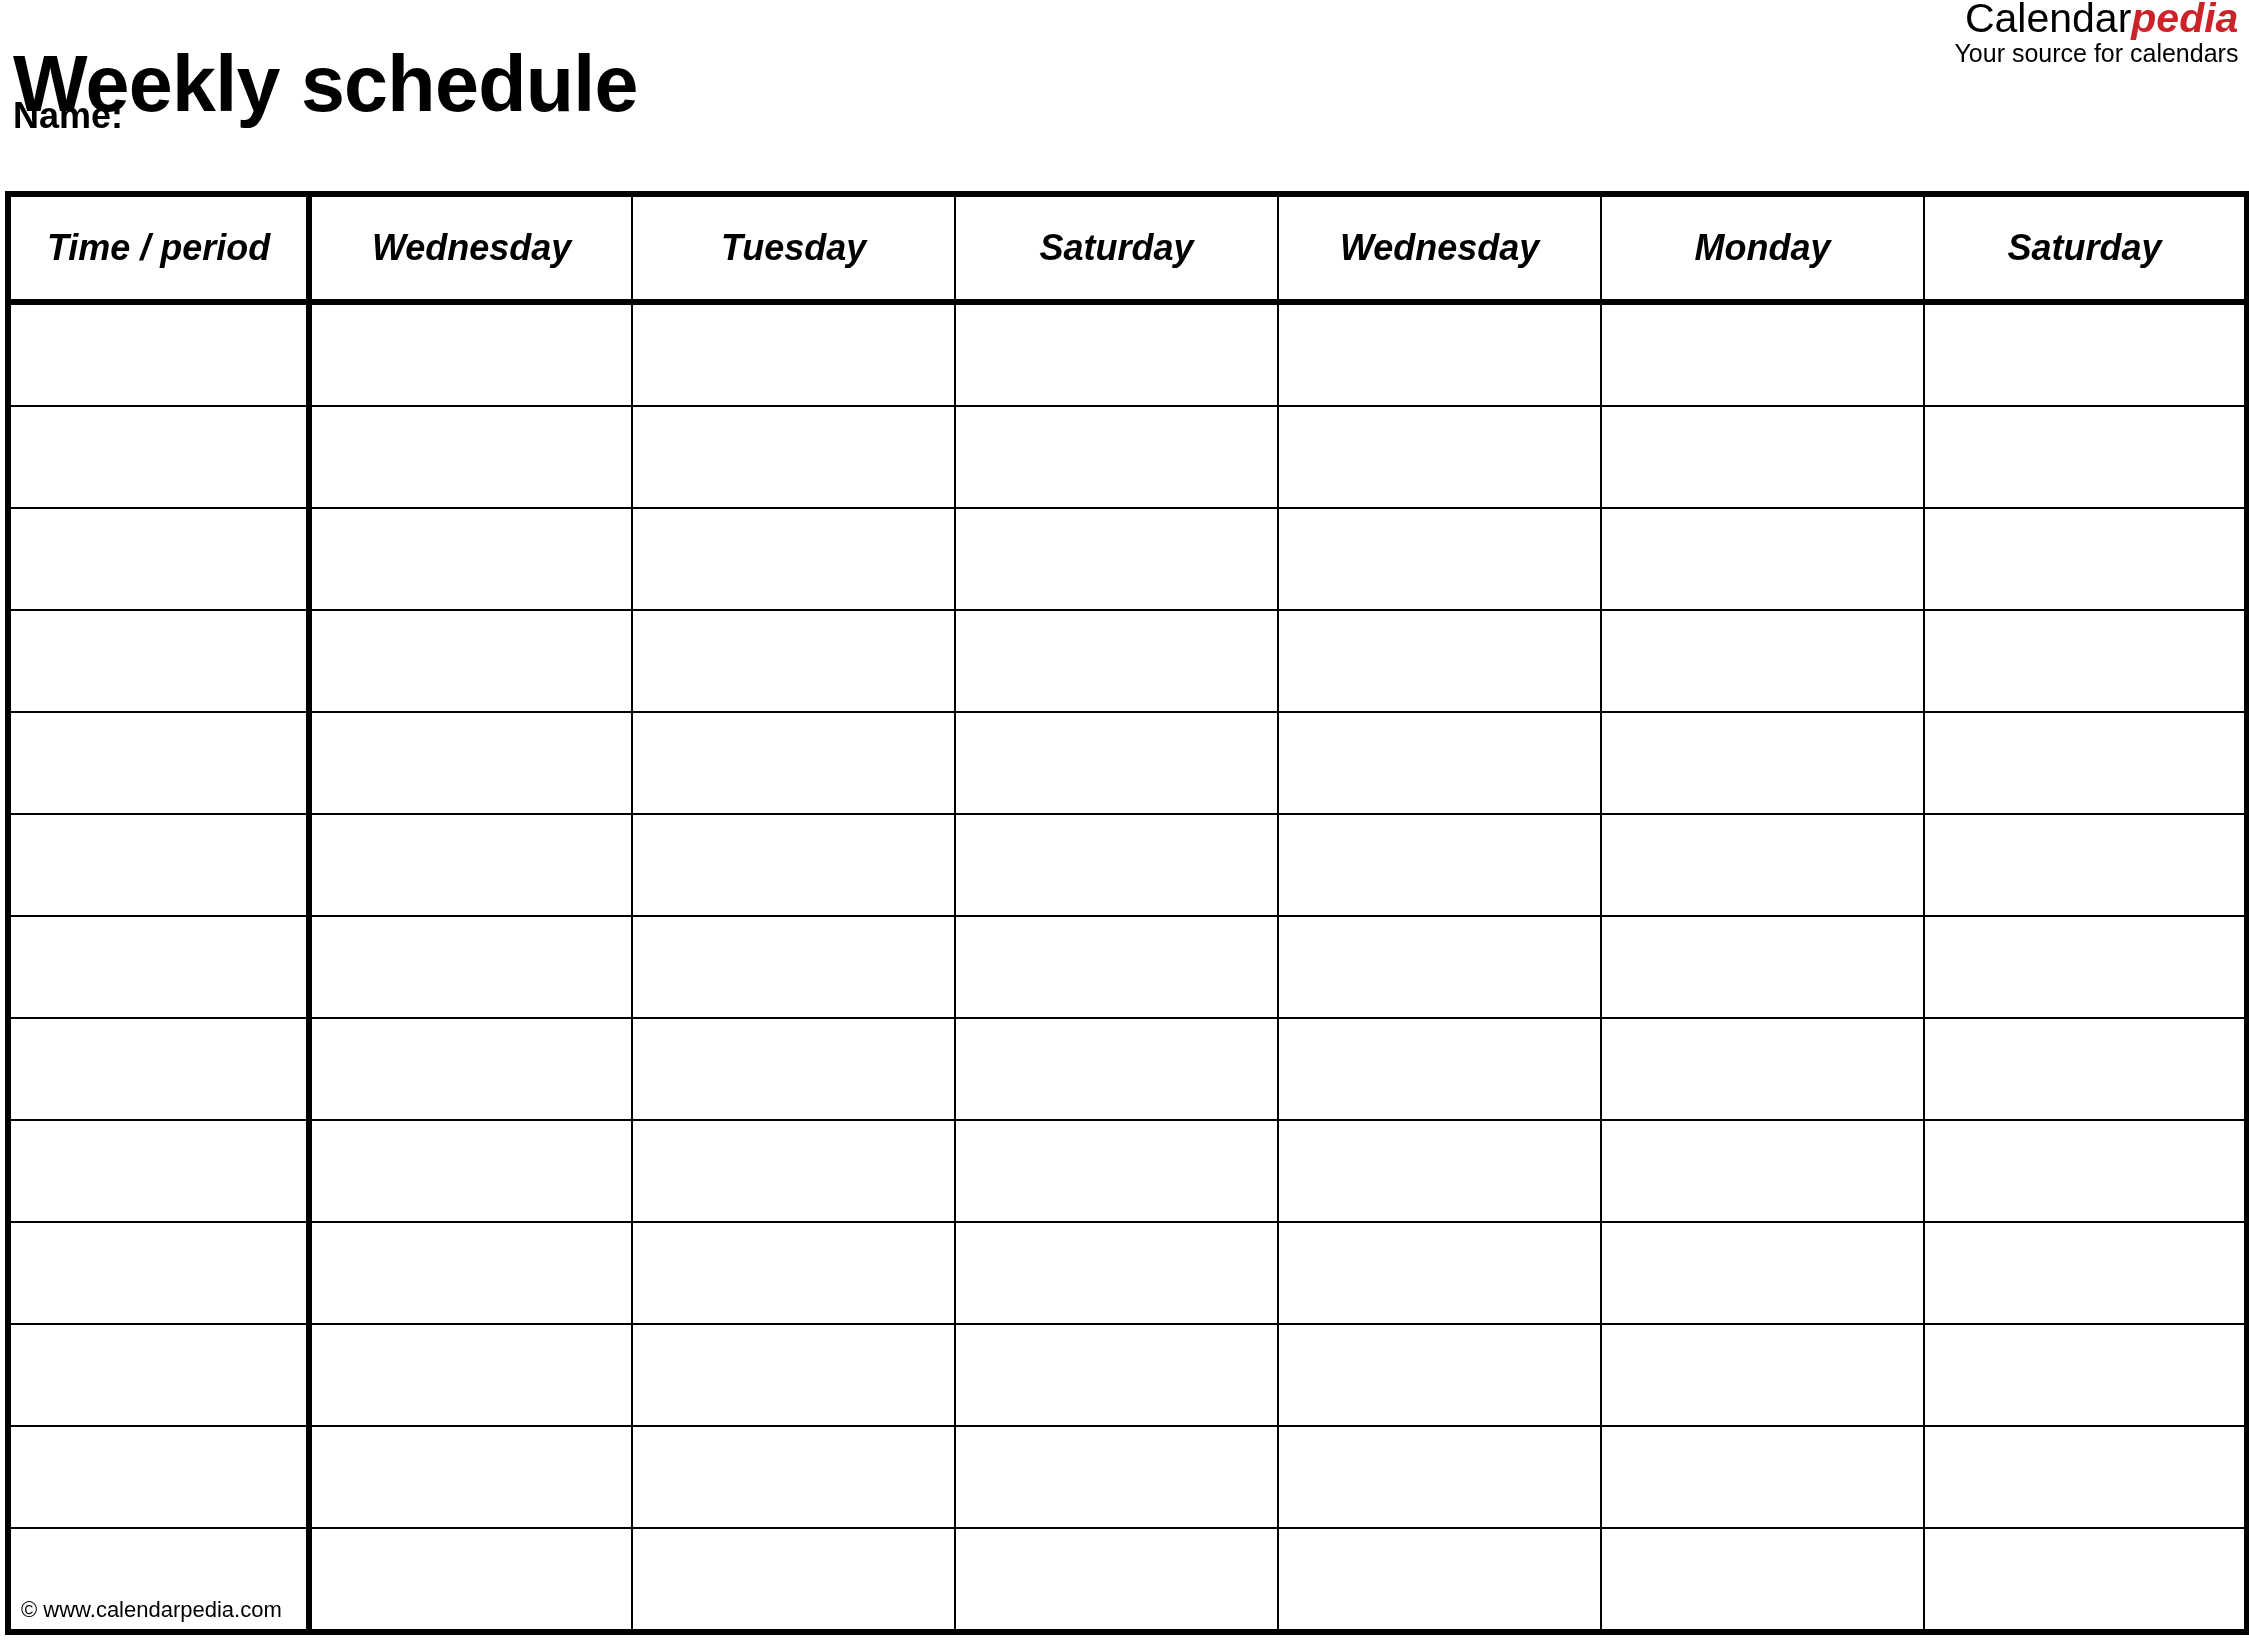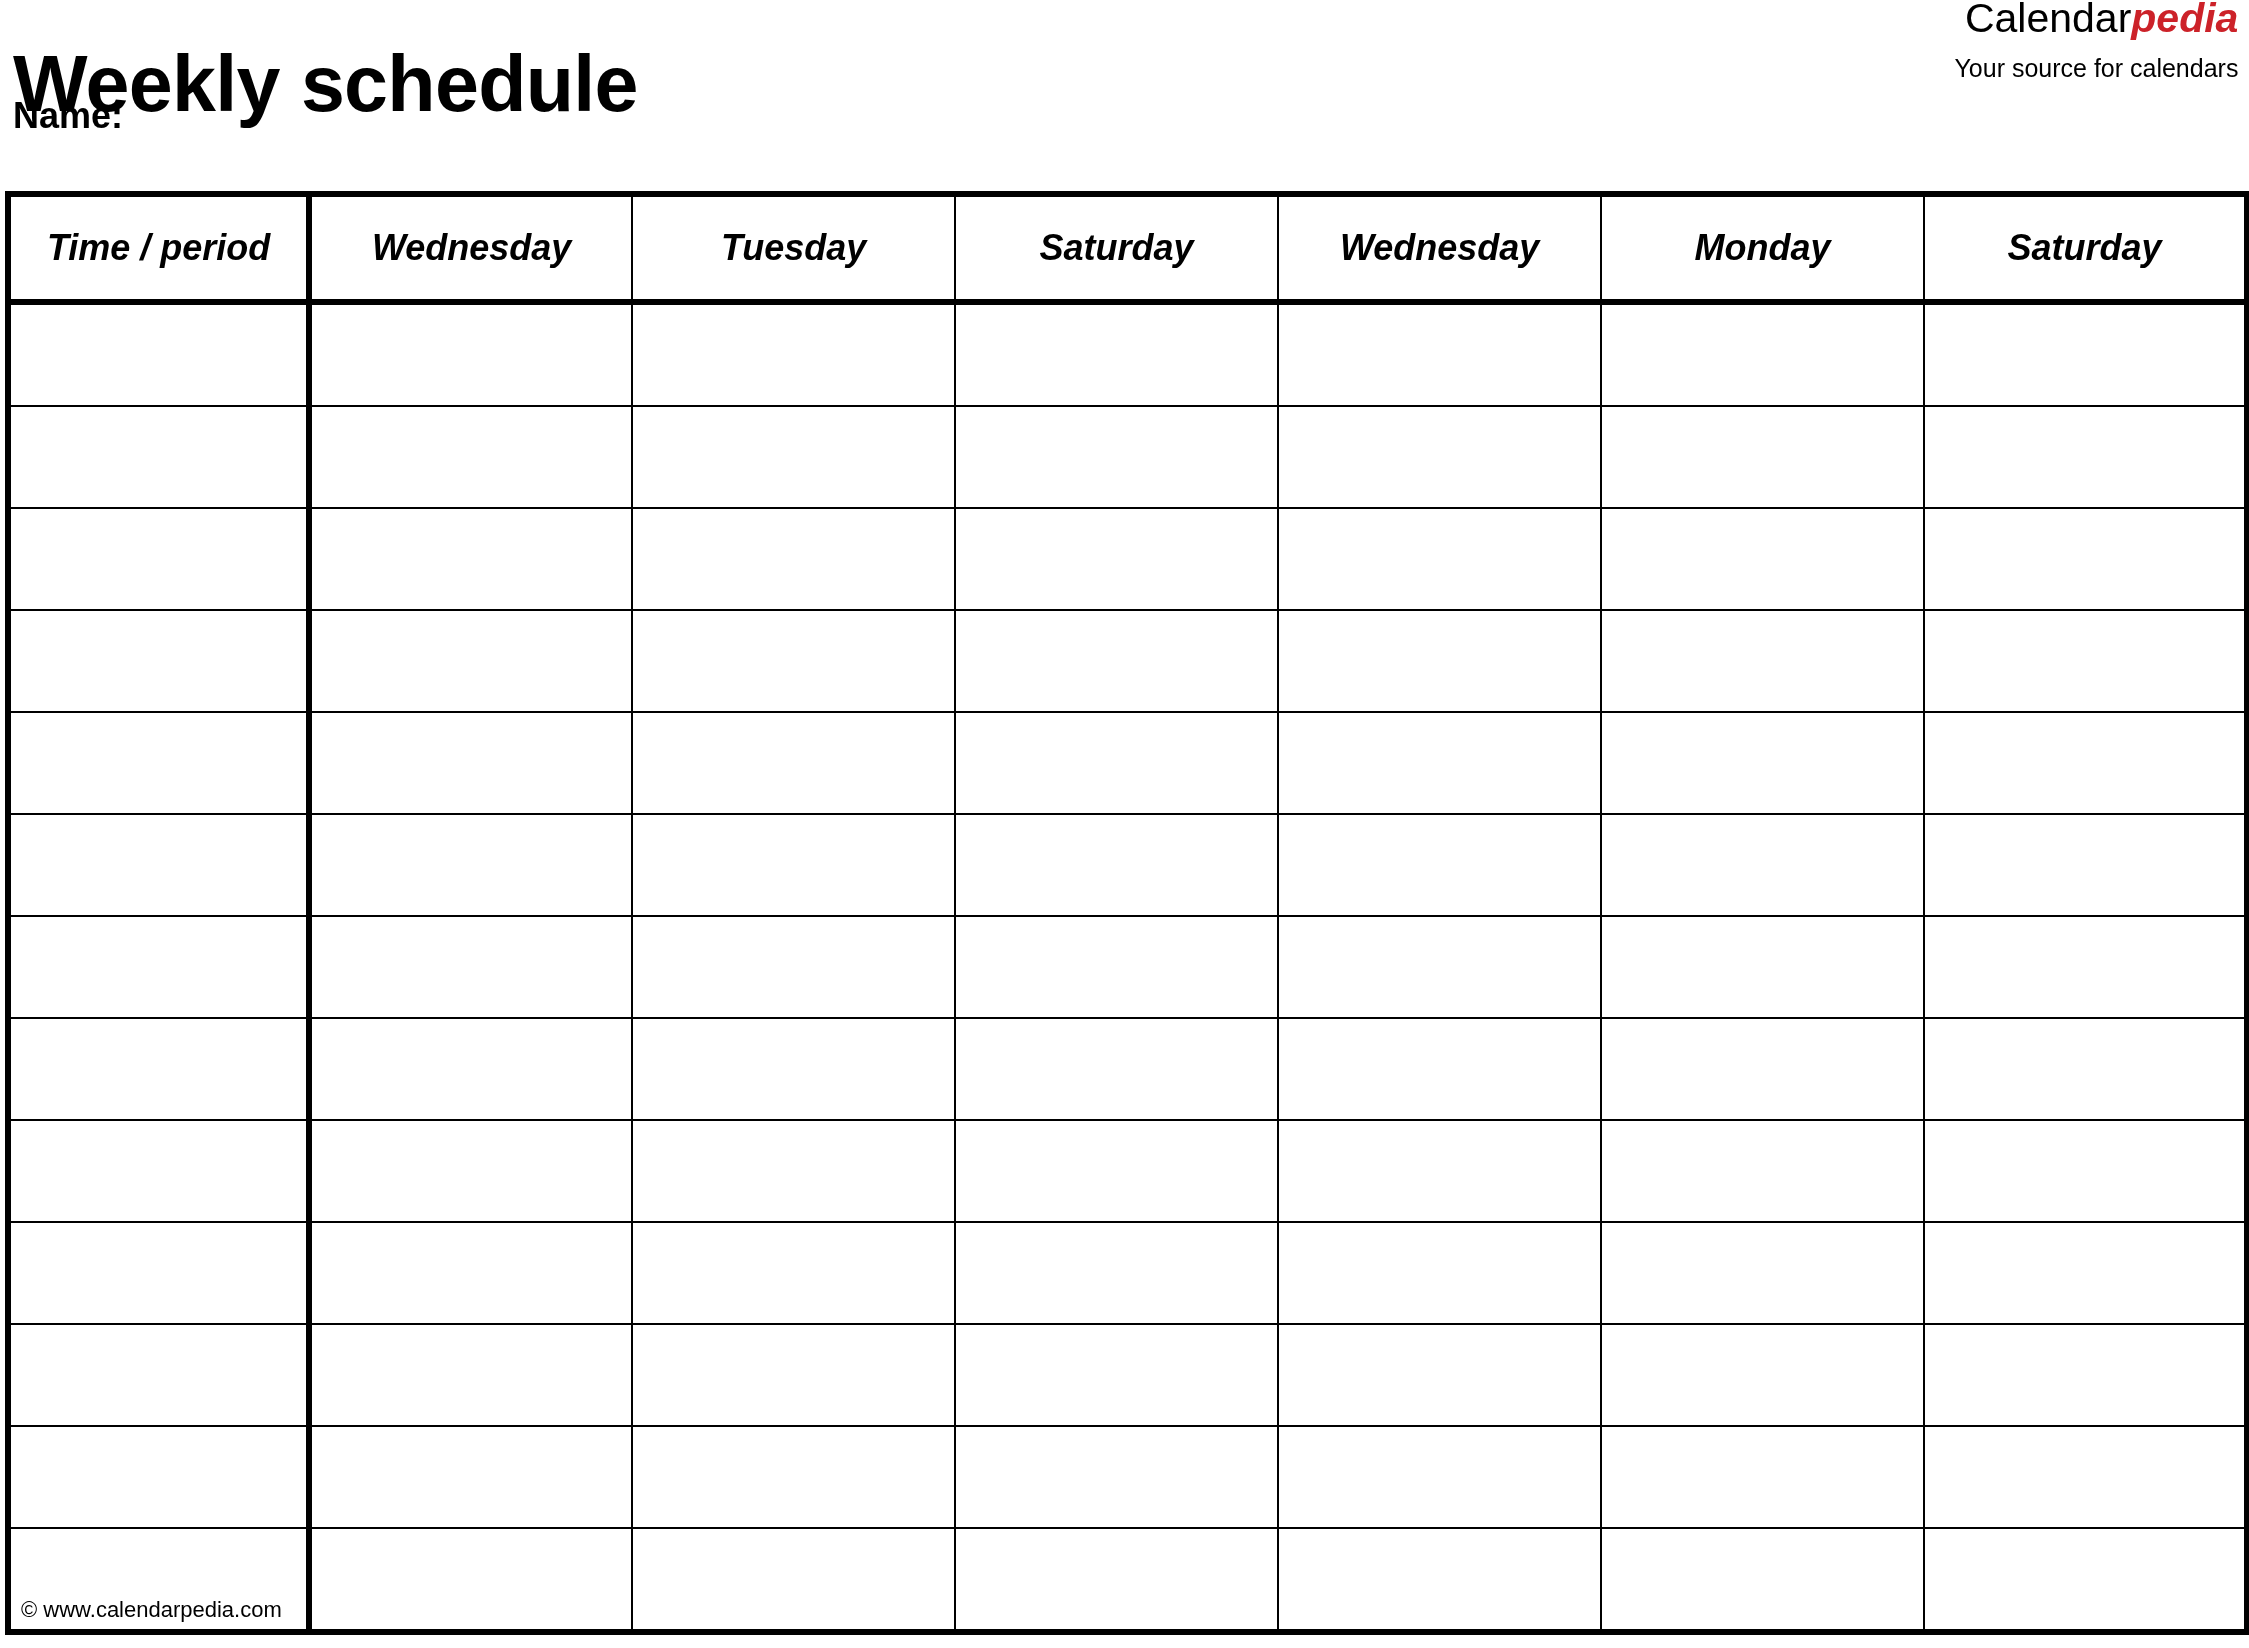--- a/index.html
+++ b/index.html
@@ -63,21 +63,21 @@
   .brand-name .brand-part-b {
     font-weight: bold;
     font-style: italic;
     color: #CC2229;
   }
   .brand-tagline {
     font-size: 25px;
     font-weight: normal;
     color: #000000;
     white-space: nowrap;
-    margin-top: 16px;
+    margin-top: 1px;
   }
 
   
   .schedule-table {
     position: absolute;
     left: 5.1px;
     top: 191px;
     width: 2240px;
     border-collapse: collapse;
     table-layout: fixed;

